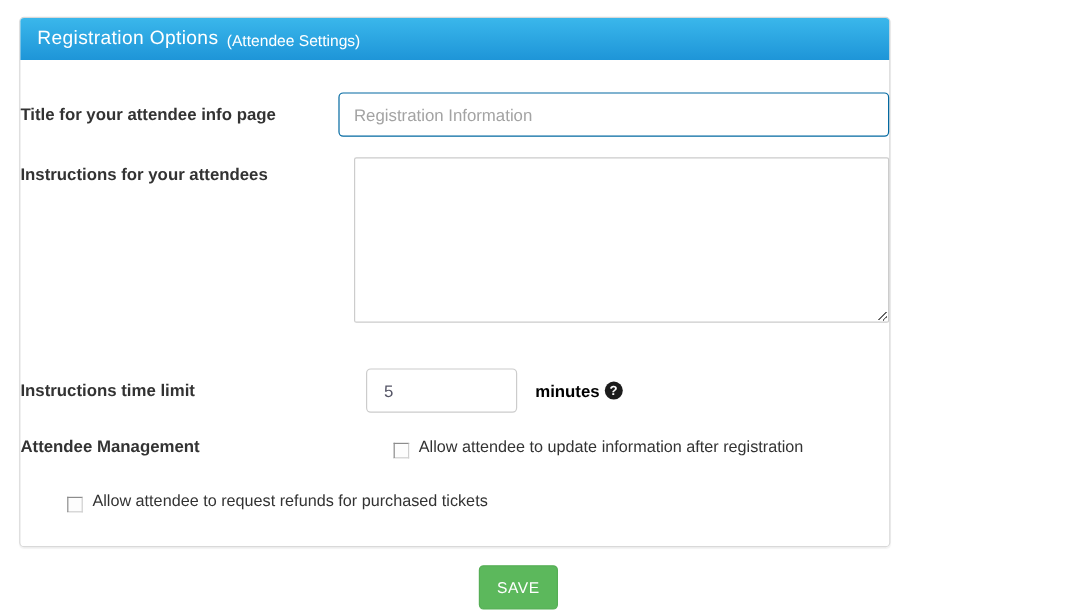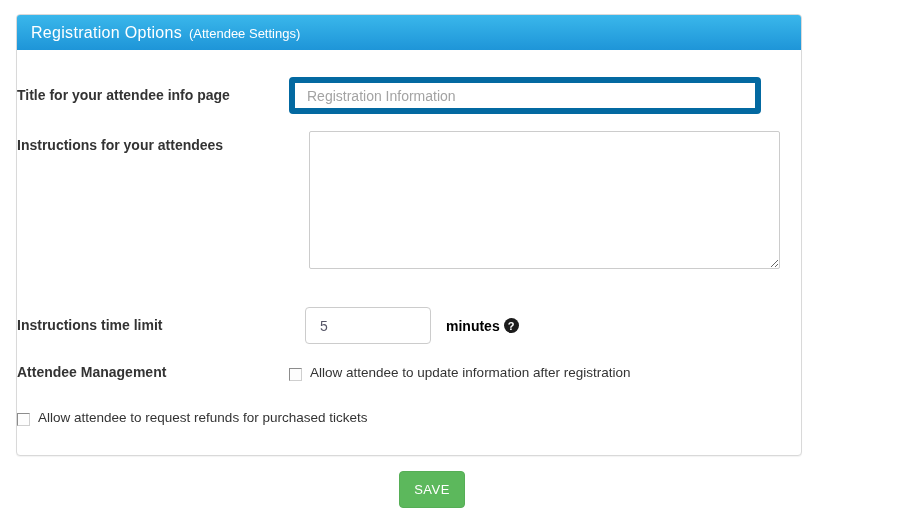--- a/index.html
+++ b/index.html
@@ -5,21 +5,21 @@
   * { box-sizing: border-box; margin: 0; padding: 0; }
   html, body {
     width: 900px; height: 513px;
     background: #ffffff;
     font-family: "Liberation Sans", sans-serif;
     overflow: hidden;
   }
   .panel {
     position: absolute;
     left: 16px; top: 14px;
-    width: 786px;
+    width: 726px;
     border: 1px solid #d9d9d9;
     border-radius: 4px;
     background: #fff;
     box-shadow: 0 1px 1px rgba(0,0,0,0.05);
   }
   .panel-header {
     height: 35px;
     background: linear-gradient(180deg, #3ab7eb 0%, #1e95d8 100%);
     border-radius: 3px 3px 0 0;
     display: flex;
@@ -41,21 +41,21 @@
   }
   .row-title { margin-bottom: 17px; }
   .row-title .form-label { padding-top: 10px; }
   .row-instructions { margin-bottom: 38px; gap: 20px; }
   .row-instructions .form-label { padding-top: 6px; }
   .row-timelimit { margin-bottom: 20px; align-items: center; }
   .row-checkbox { margin-bottom: 27px; }
   .row-checkbox:last-child { margin-bottom: 0; }
   .text-input {
     width: 472px; height: 37px;
-    border: 6px solid #0369a1;
+    border: 1px solid #0369a1;
     border-radius: 4px;
     padding: 0 12px;
     font-family: "Liberation Sans", sans-serif;
     font-size: 14px;
     color: #0c4a6e;
     outline: none;
   }
   .text-input::placeholder { color: #a3a3a3; opacity: 1; }
   .instructions-textarea {
     width: 471px; height: 138px;
@@ -92,21 +92,21 @@
     width: 15px; height: 15px;
     margin-left: 4px;
     border-radius: 50%;
     background: #1c1c1c;
     color: #ffffff;
     font-size: 11px;
     font-weight: bold;
     vertical-align: -2px;
     cursor: pointer;
   }
-  .checkbox-wrap { display: flex; align-items: center; }
+  .checkbox-wrap { display: flex; align-items: flex-end; margin-left: 39px; }
   .checkbox {
     appearance: none;
     -webkit-appearance: none;
     width: 13px; height: 13px;
     margin: 2px 8px 0 0;
     border: 1px solid #8c8c8c;
     border-right-color: #cfcfcf;
     border-bottom-color: #cfcfcf;
     background: #fdfdfd;
     cursor: pointer;

